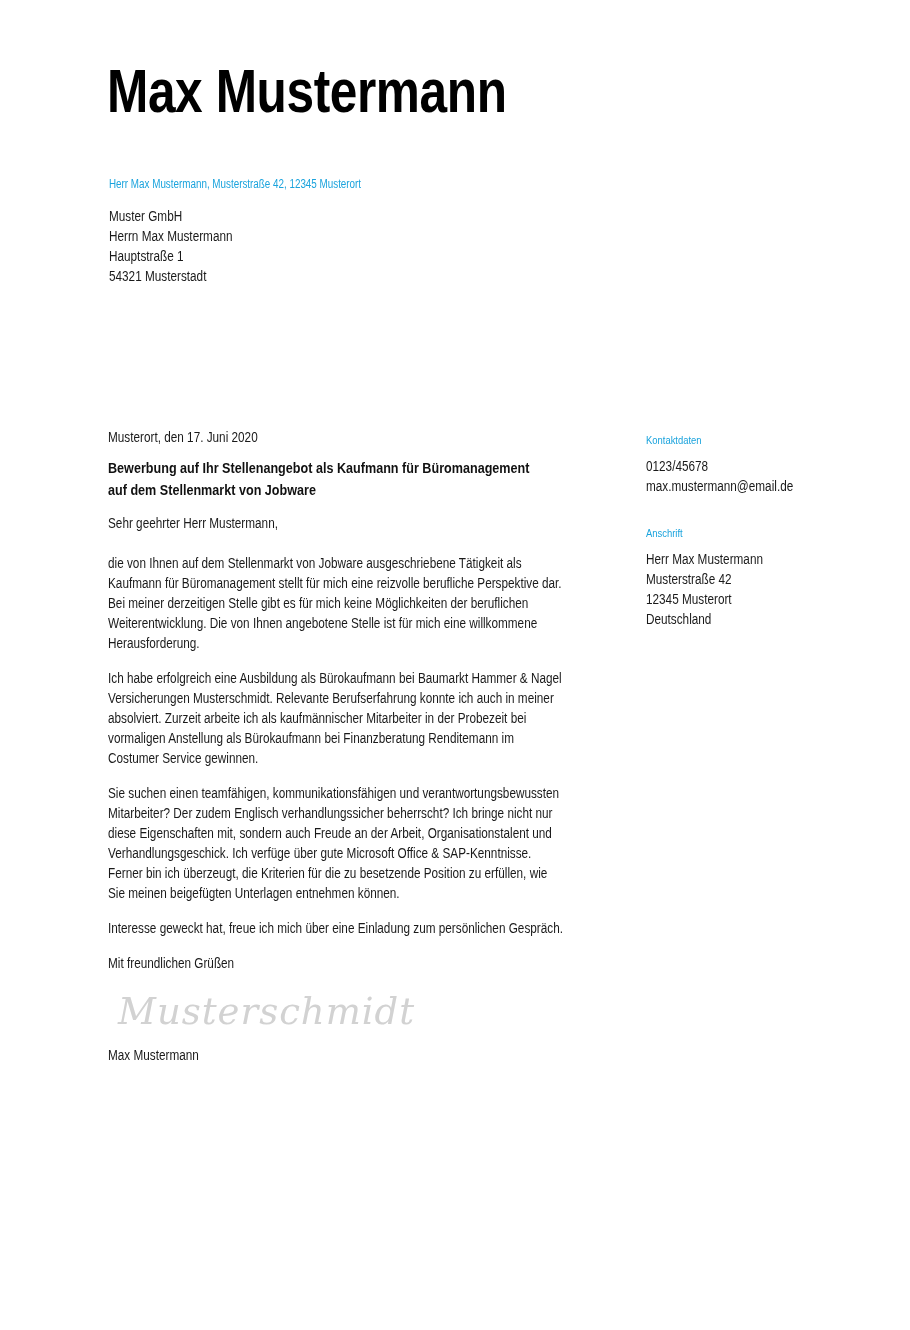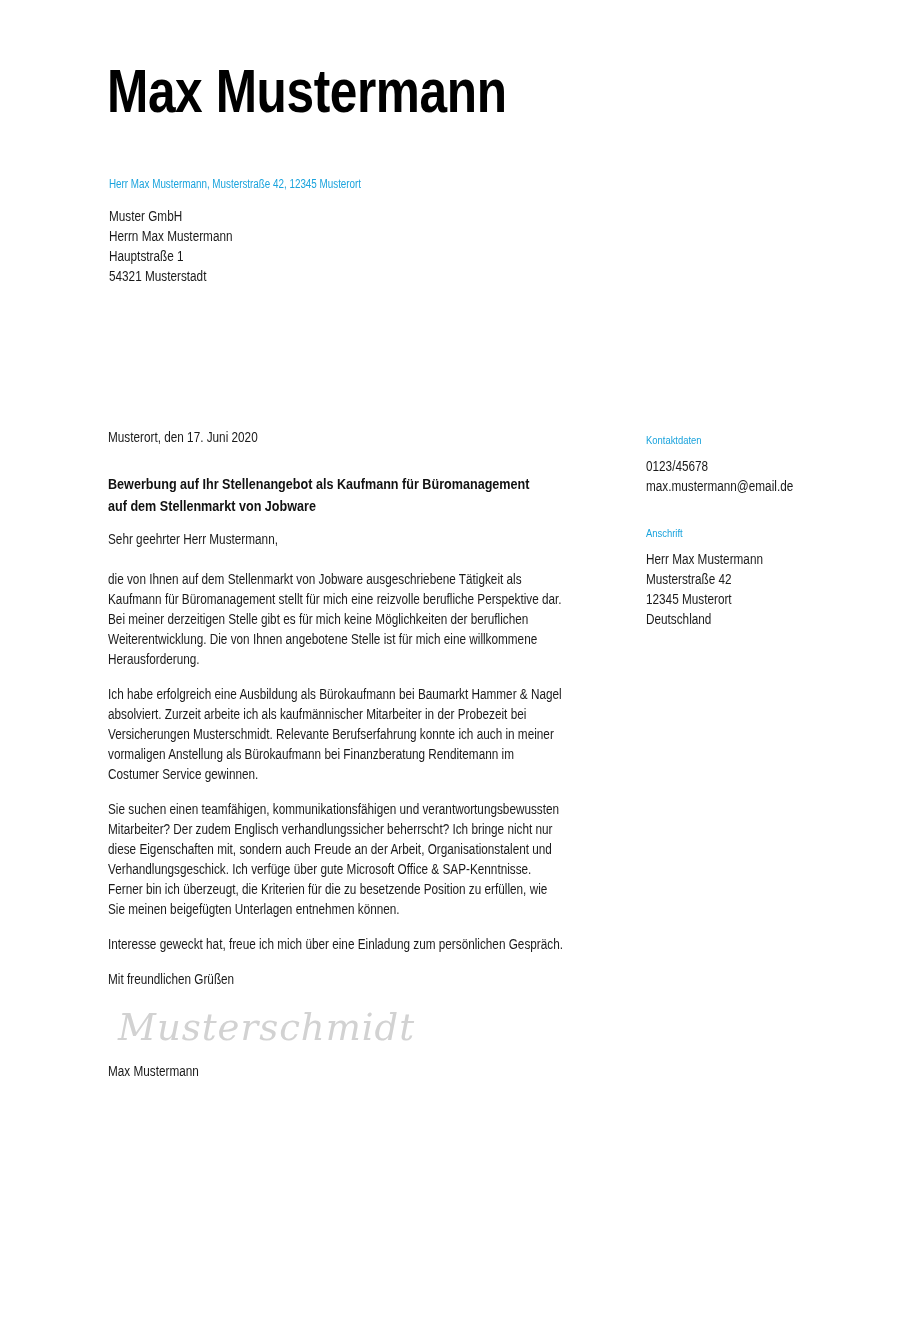--- a/index.html
+++ b/index.html
@@ -58,21 +58,21 @@
       position: absolute;
       left: 108px;
       top: 427px;
       width: 490px;
       font-size: 14px;
       line-height: 20px;
     }
     .main .cond { transform: scaleX(0.84); }
     .date { height: 20px; }
     .subject {
-      margin-top: 26px;
+      margin-top: 10px;
       font-weight: bold;
       font-size: 15px;
       line-height: 22px;
       color: #111;
     }
     .subject .line { height: 22px; }
     .subject .cond { transform: scaleX(0.84); }
     .salutation { margin-top: 12px; height: 20px; }
     .para { margin-top: 20px; }
     .para + .para { margin-top: 15px; }
@@ -149,22 +149,22 @@
   <div class="para">
     <div class="line"><span class="cond">die von Ihnen auf dem Stellenmarkt von Jobware ausgeschriebene Tätigkeit als</span></div>
     <div class="line"><span class="cond">Kaufmann für Büromanagement stellt für mich eine reizvolle berufliche Perspektive dar.</span></div>
     <div class="line"><span class="cond">Bei meiner derzeitigen Stelle gibt es für mich keine Möglichkeiten der beruflichen</span></div>
     <div class="line"><span class="cond">Weiterentwicklung. Die von Ihnen angebotene Stelle ist für mich eine willkommene</span></div>
     <div class="line"><span class="cond">Herausforderung.</span></div>
   </div>
 
   <div class="para">
     <div class="line"><span class="cond">Ich habe erfolgreich eine Ausbildung als Bürokaufmann bei Baumarkt Hammer &amp; Nagel</span></div>
+    <div class="line"><span class="cond">Versicherungen Musterschmidt. Relevante Berufserfahrung konnte ich auch in meiner</span></div>
     <div class="line"><span class="cond">absolviert. Zurzeit arbeite ich als kaufmännischer Mitarbeiter in der Probezeit bei</span></div>
-    <div class="line"><span class="cond">Versicherungen Musterschmidt. Relevante Berufserfahrung konnte ich auch in meiner</span></div>
     <div class="line"><span class="cond">vormaligen Anstellung als Bürokaufmann bei Finanzberatung Renditemann im</span></div>
     <div class="line"><span class="cond">Costumer Service gewinnen.</span></div>
   </div>
 
   <div class="para">
     <div class="line"><span class="cond">Sie suchen einen teamfähigen, kommunikationsfähigen und verantwortungsbewussten</span></div>
     <div class="line"><span class="cond">Mitarbeiter? Der zudem Englisch verhandlungssicher beherrscht? Ich bringe nicht nur</span></div>
     <div class="line"><span class="cond">diese Eigenschaften mit, sondern auch Freude an der Arbeit, Organisationstalent und</span></div>
     <div class="line"><span class="cond">Verhandlungsgeschick. Ich verfüge über gute Microsoft Office &amp; SAP-Kenntnisse.</span></div>
     <div class="line"><span class="cond">Ferner bin ich überzeugt, die Kriterien für die zu besetzende Position zu erfüllen, wie</span></div>

